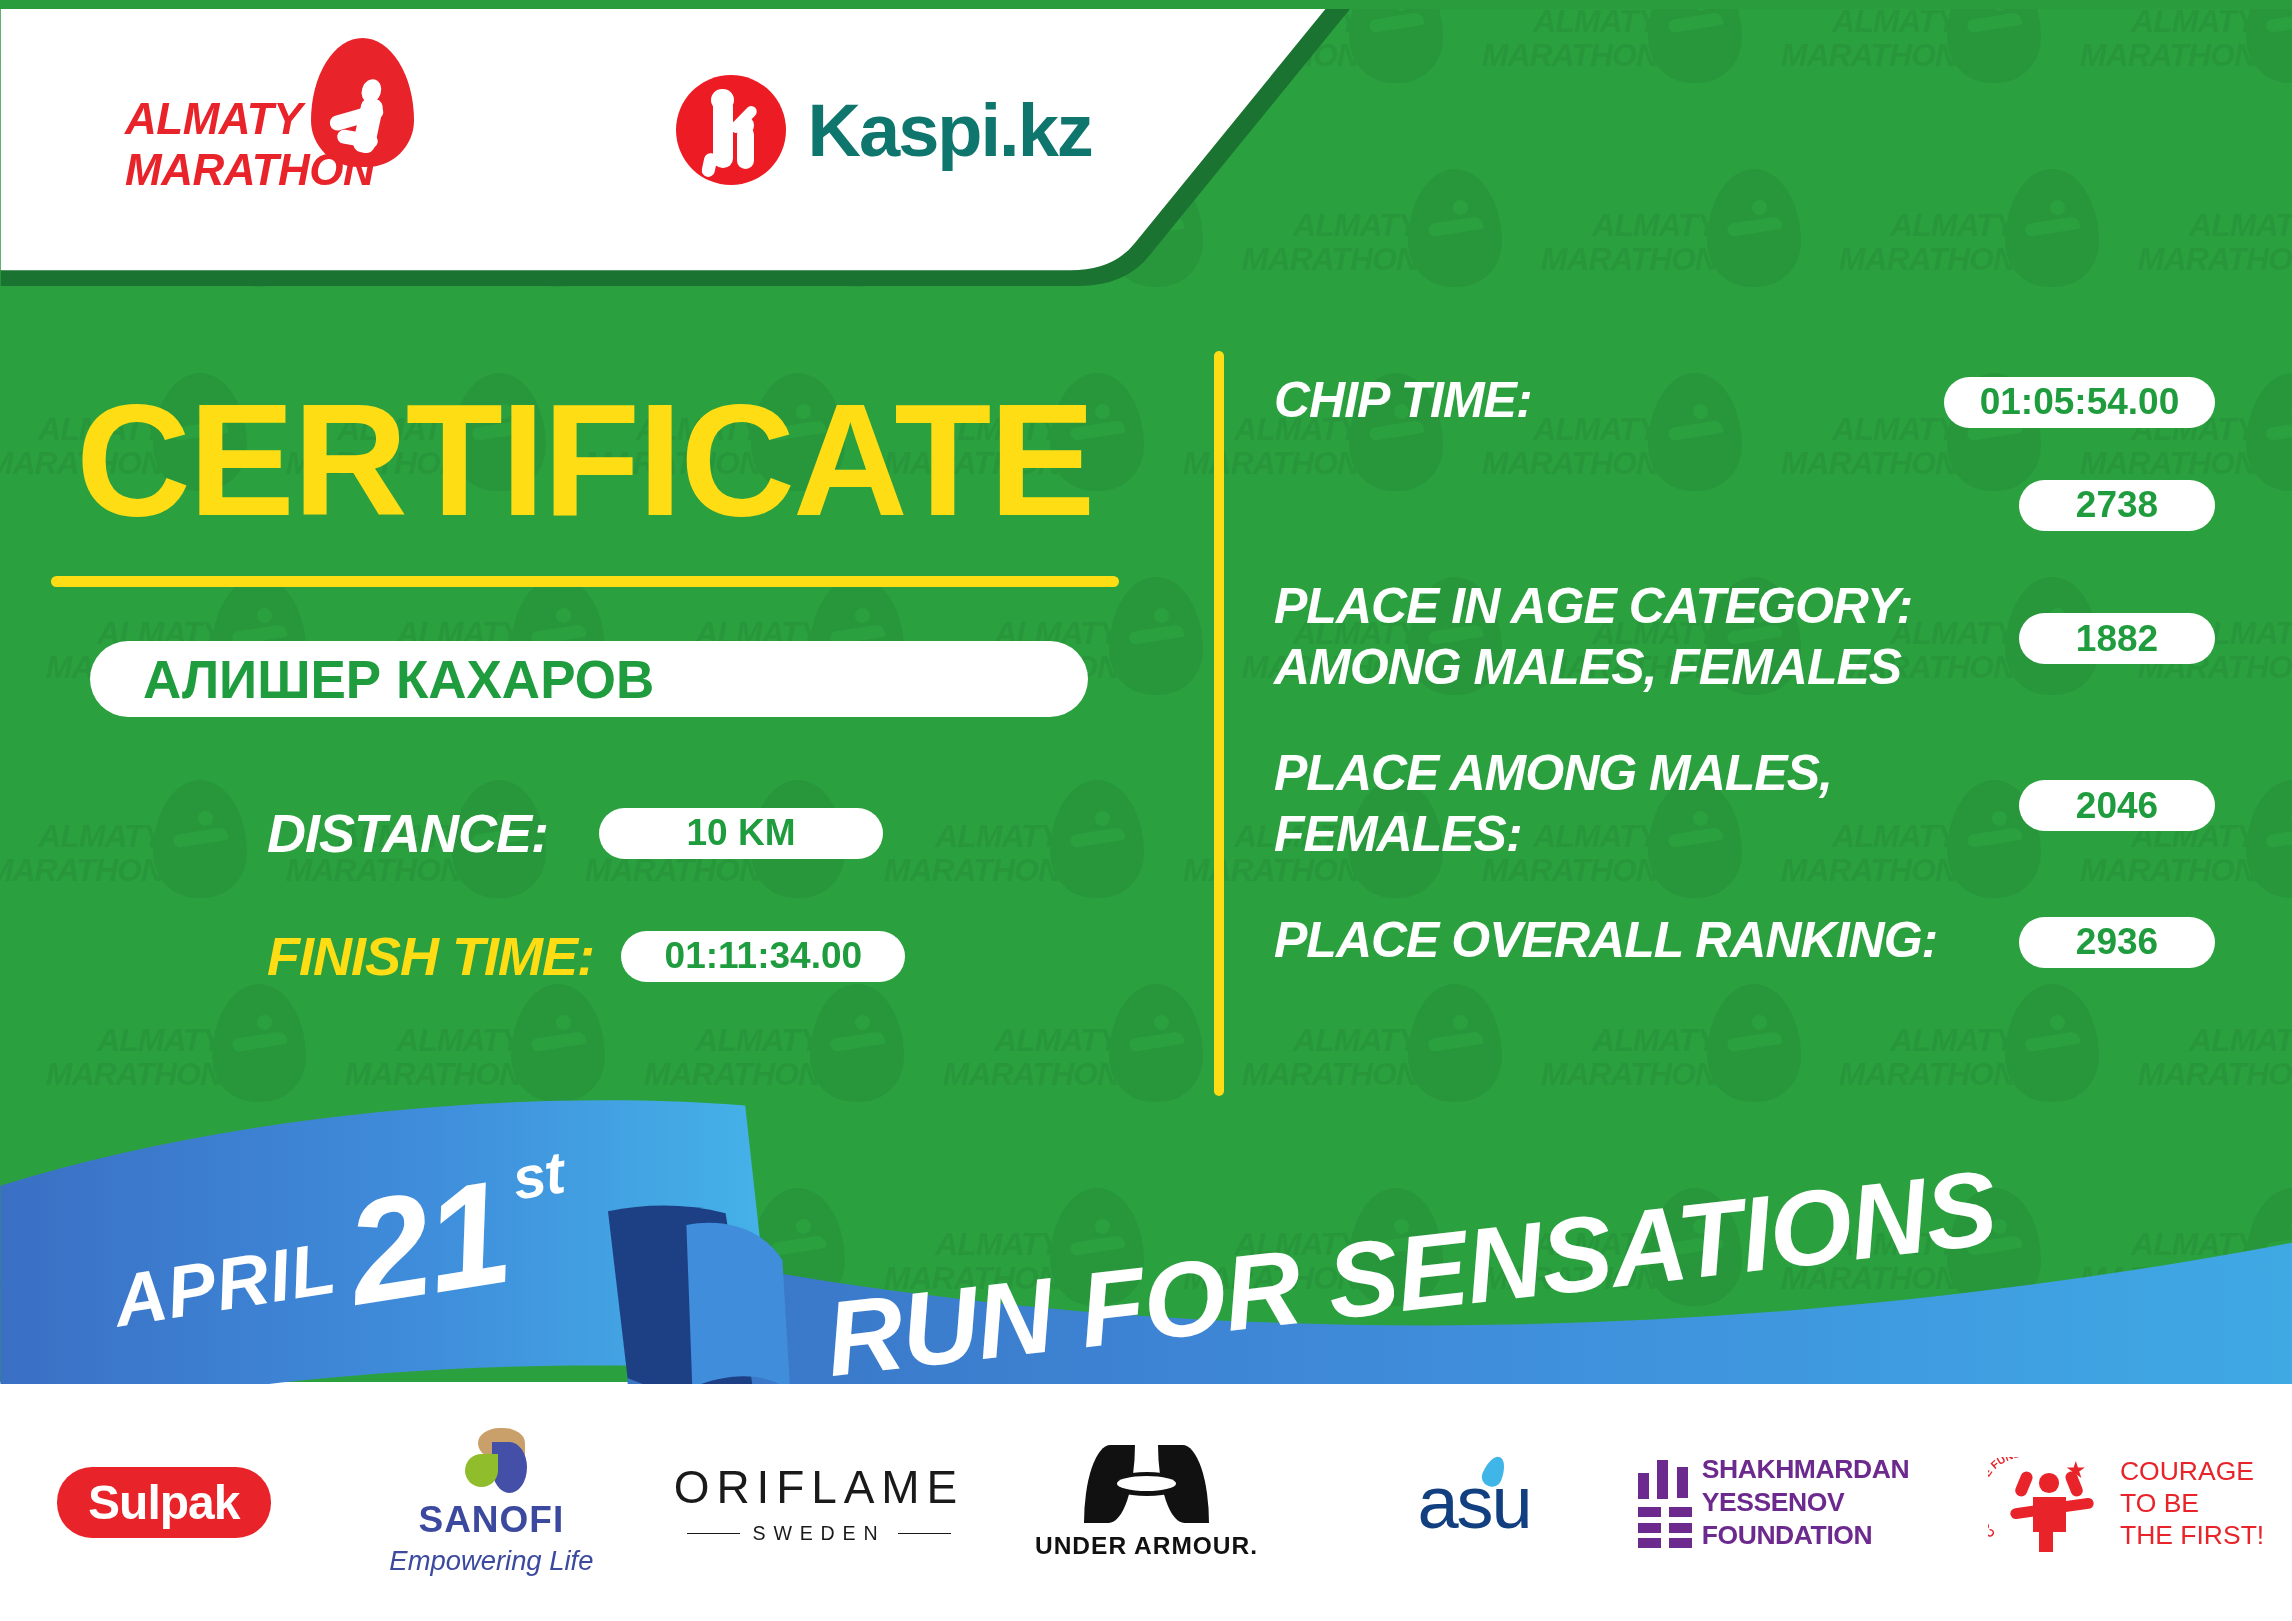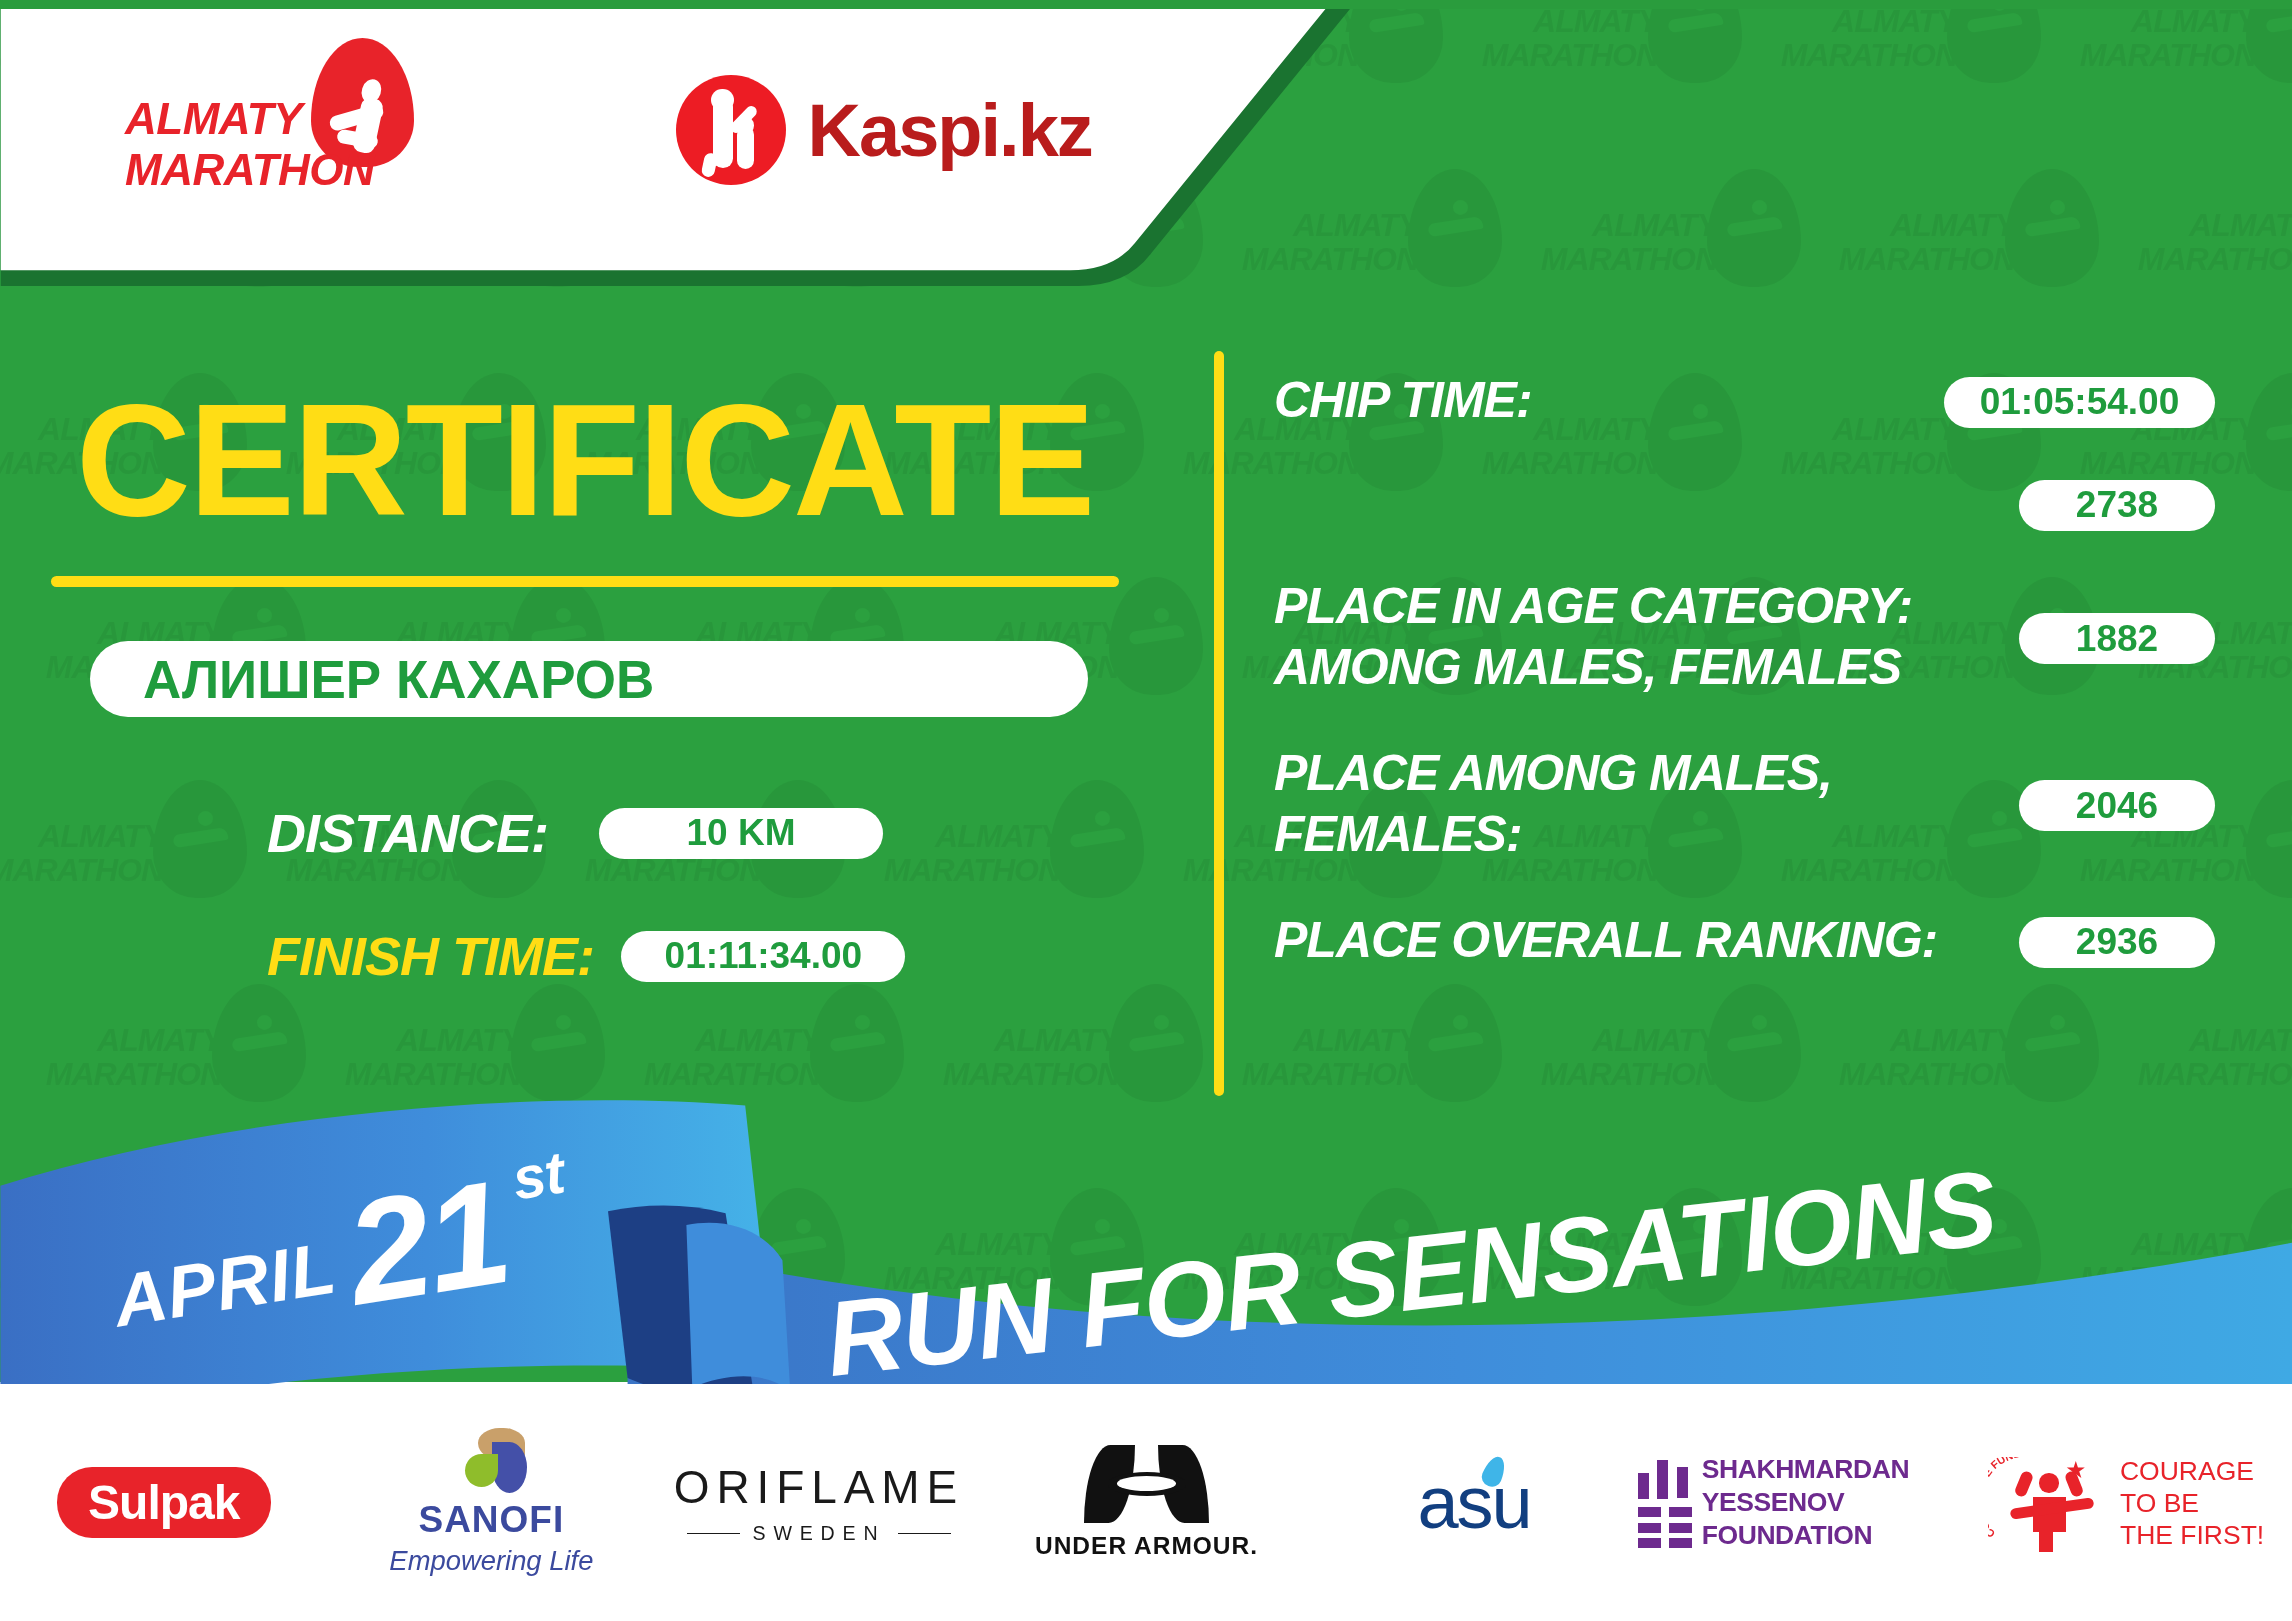--- a/index.html
+++ b/index.html
@@ -148,21 +148,21 @@
   }
   .kaspi-mark .arm1{
     position:absolute; left:51px; top:39px; width:33px; height:10.8px;
     background:#fff; border-radius:5.9px; transform:rotate(-46deg);
   }
   .kaspi-mark .leg1{
     position:absolute; left:27.4px; top:78px; width:12.7px; height:23.5px;
     background:#fff; border-radius:6.9px; transform:rotate(12deg);
   }
   .kaspi-text{
-    color:#b91c1c;
+    color:#0f766e;
     font-weight:bold;
     font-size:74px;
     letter-spacing:-2px;
   }
 
   
   .cert-title{
     position:absolute; left:76px; top:382px;
     color:#ffdd15;
     font-size:159px;

